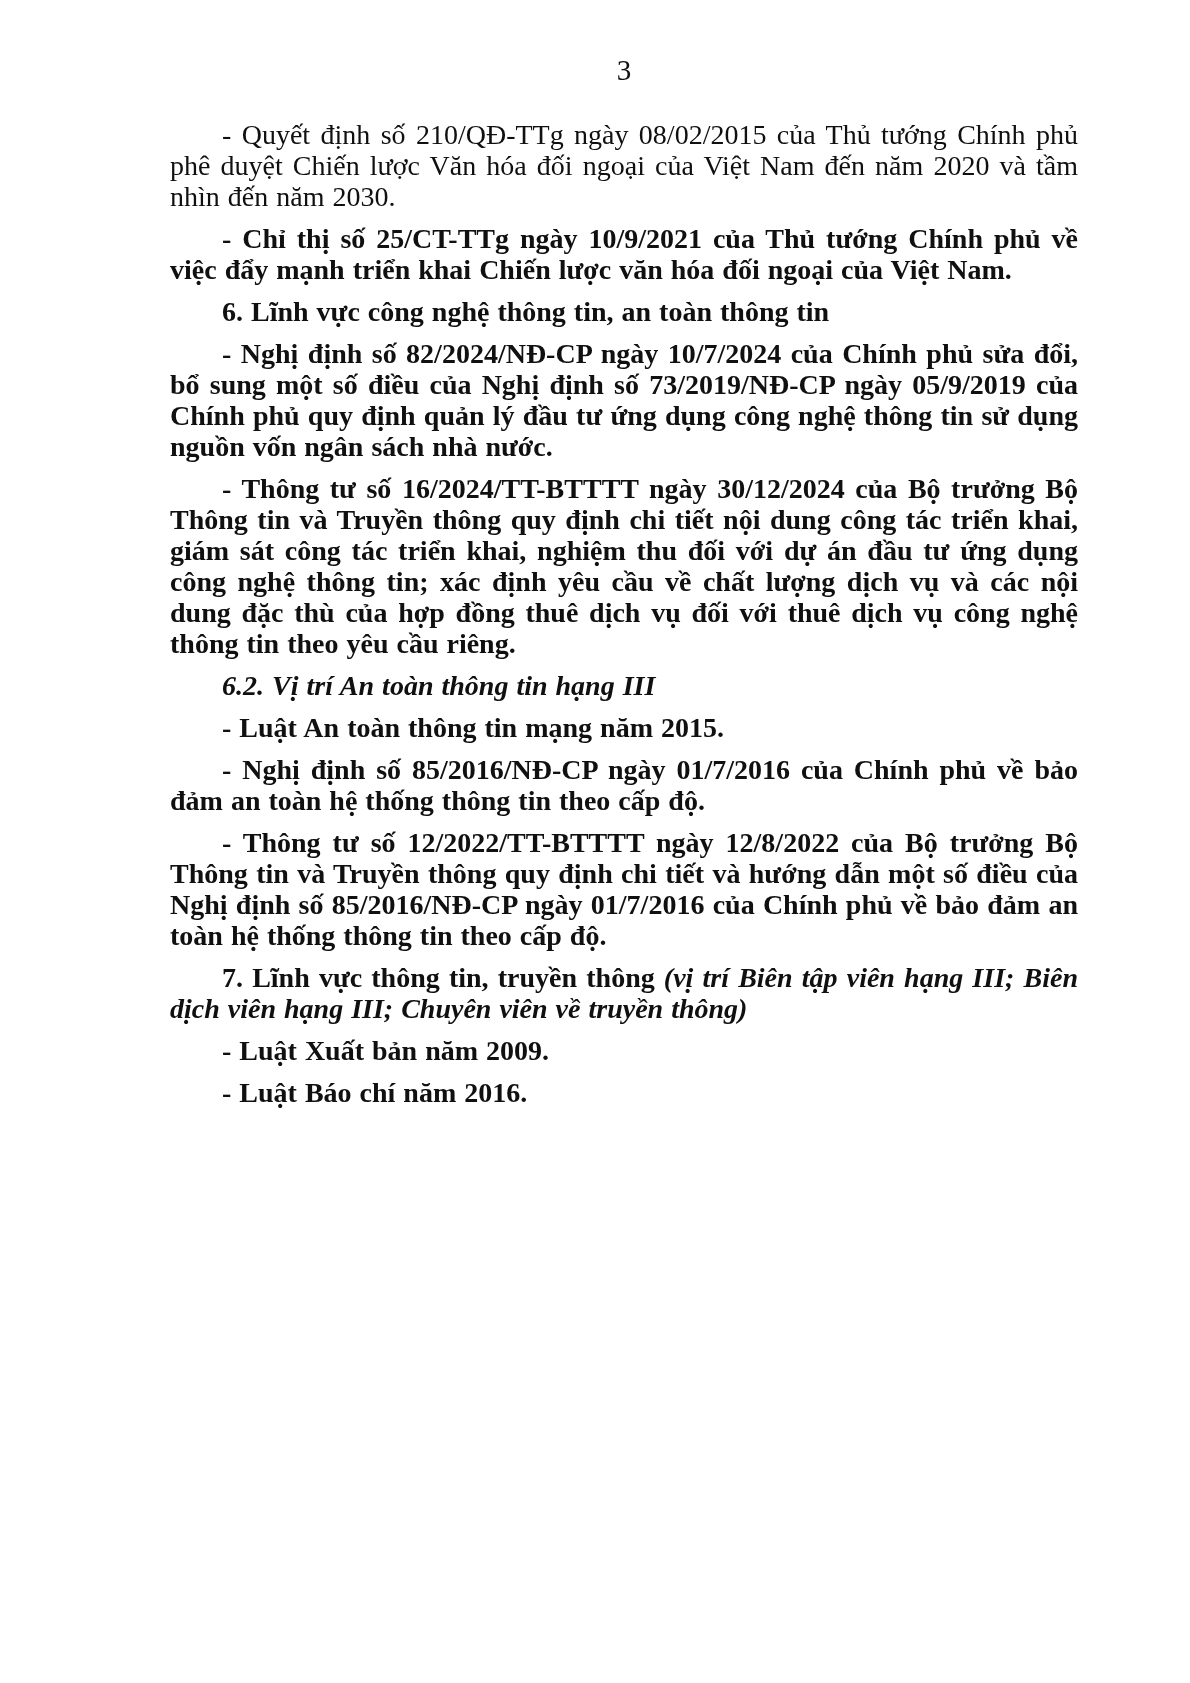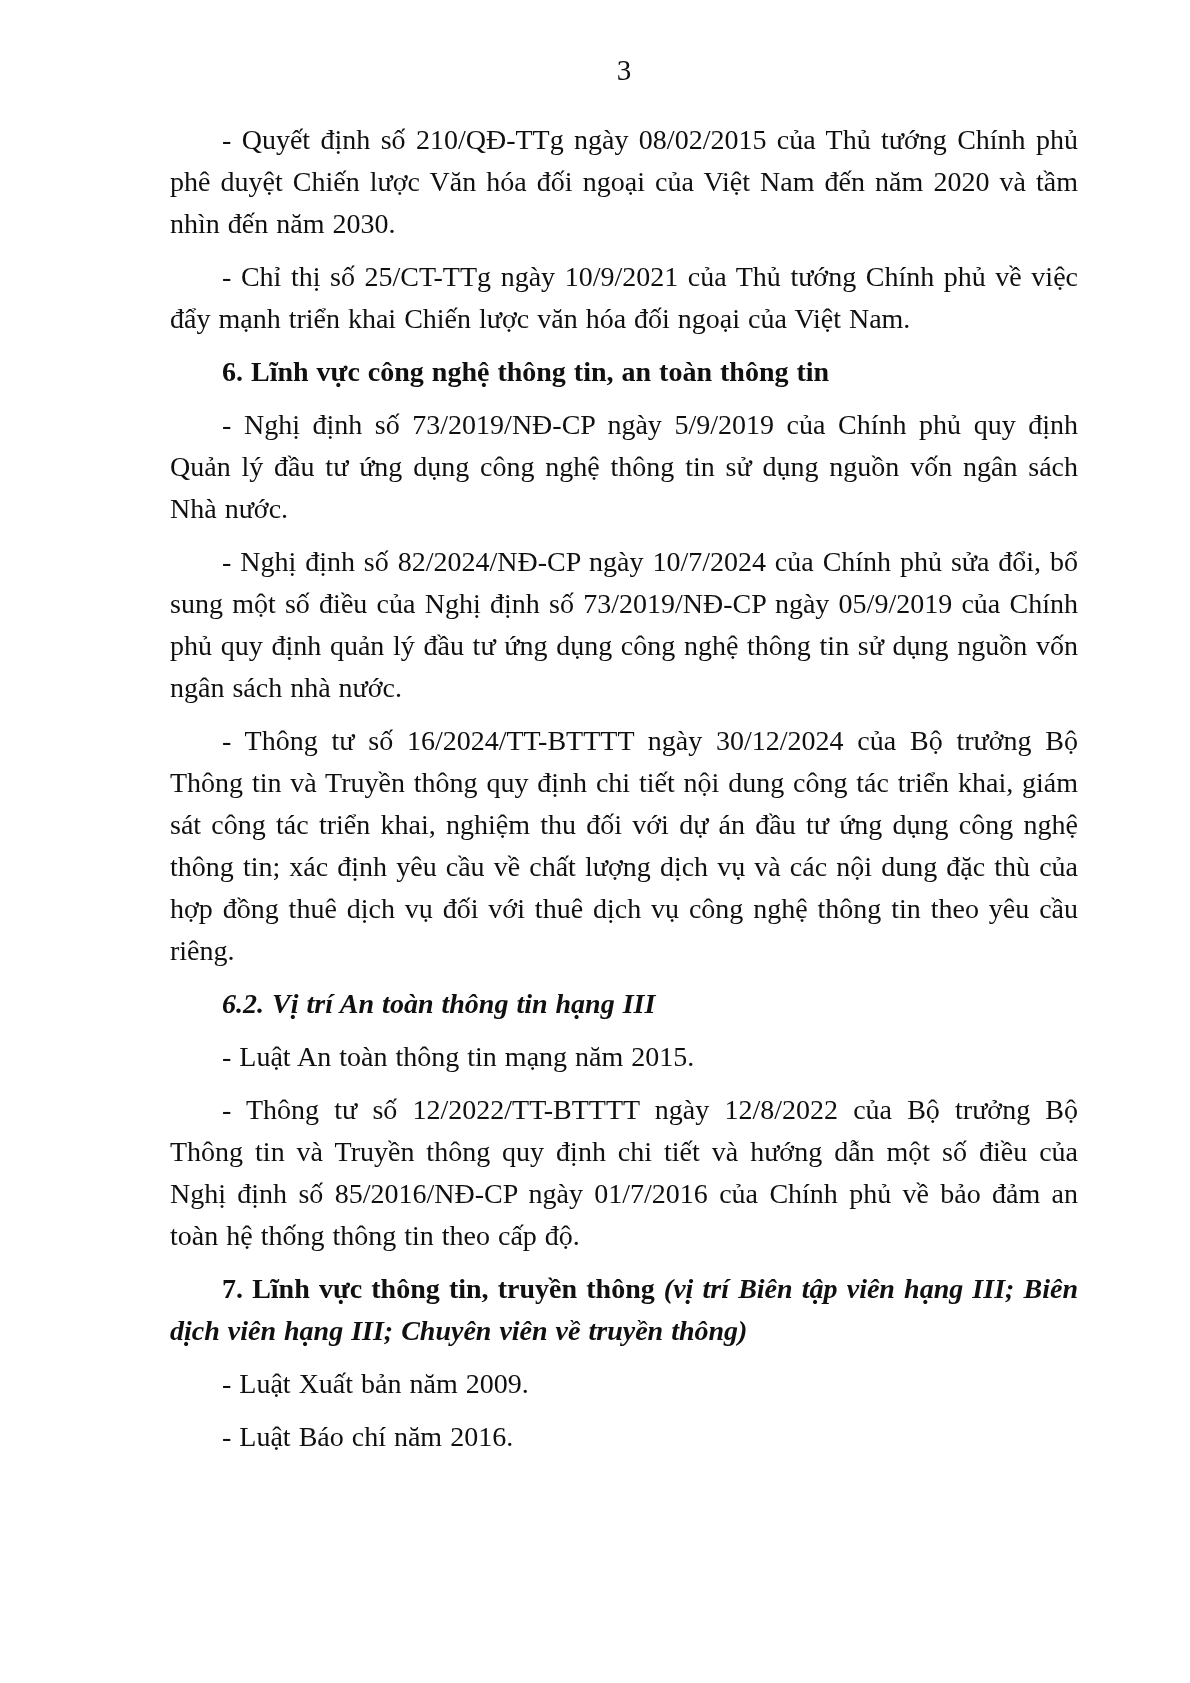--- a/index.html
+++ b/index.html
@@ -18,26 +18,26 @@
     padding: 52px 112px 40px 170px;
   }
   .page-number {
     text-align: center;
     font-size: 29px;
     line-height: 37px;
     margin-bottom: 30px;
   }
   .block {
     font-size: 28px;
-    line-height: 42px;
+    line-height: 31px;
     text-align: justify;
     text-indent: 52px;
     word-spacing: 1px;
   }
-  .block + .block { margin-top: 11px; }
+  .block + .block { margin-top: 11px; font-weight: bold; }
   .heading { font-weight: bold; }
   .heading-italic { font-weight: bold; font-style: italic; }
   .seg-italic { font-style: italic; }
 </style>
 </head>
 <body>
 
 <div class="page">
 
   <div class="page-number">3</div>
@@ -45,30 +45,30 @@
   <p class="block">- Quyết định số 210/QĐ-TTg ngày 08/02/2015 của Thủ tướng Chính phủ phê duyệt Chiến lược Văn hóa đối ngoại của Việt Nam đến năm 2020 và tầm nhìn đến năm 2030.</p>
 
   <p class="block">- Chỉ thị số 25/CT-TTg ngày 10/9/2021 của Thủ tướng Chính phủ về việc đẩy mạnh triển khai Chiến lược văn hóa đối ngoại của Việt Nam.</p>
 
 
 
   <p class="block heading">6. Lĩnh vực công nghệ thông tin, an toàn thông tin</p>
 
 
 
-  <p class="block">- Nghị định số 73/2019/NĐ-CP ngày 5/9/2019 của Chính phủ quy định Quản lý đầu tư ứng dụng công nghệ thông tin sử dụng nguồn vốn ngân sách Nhà nước.</p>
 
   <p class="block">- Nghị định số 82/2024/NĐ-CP ngày 10/7/2024 của Chính phủ sửa đổi, bổ sung một số điều của Nghị định số 73/2019/NĐ-CP ngày 05/9/2019 của Chính phủ quy định quản lý đầu tư ứng dụng công nghệ thông tin sử dụng nguồn vốn ngân sách nhà nước.</p>
 
   <p class="block">- Thông tư số 16/2024/TT-BTTTT ngày 30/12/2024 của Bộ trưởng Bộ Thông tin và Truyền thông quy định chi tiết nội dung công tác triển khai, giám sát công tác triển khai, nghiệm thu đối với dự án đầu tư ứng dụng công nghệ thông tin; xác định yêu cầu về chất lượng dịch vụ và các nội dung đặc thù của hợp đồng thuê dịch vụ đối với thuê dịch vụ công nghệ thông tin theo yêu cầu riêng.</p>
 
   <p class="block heading-italic">6.2. Vị trí An toàn thông tin hạng III</p>
 
   <p class="block">- Luật An toàn thông tin mạng năm 2015.</p>
 
+  <p class="block">- Nghị định số 85/2016/NĐ-CP ngày 01/7/2016 của Chính phủ về bảo đảm an toàn hệ thống thông tin theo cấp độ.</p>
 
   <p class="block">- Thông tư số 12/2022/TT-BTTTT ngày 12/8/2022 của Bộ trưởng Bộ Thông tin và Truyền thông quy định chi tiết và hướng dẫn một số điều của Nghị định số 85/2016/NĐ-CP ngày 01/7/2016 của Chính phủ về bảo đảm an toàn hệ thống thông tin theo cấp độ.</p>
 
   <p class="block heading"><span>7. Lĩnh vực thông tin, truyền thông </span><span class="seg-italic">(vị trí Biên tập viên hạng III; Biên dịch viên hạng III; Chuyên viên về truyền thông)</span></p>
 
   <p class="block">- Luật Xuất bản năm 2009.</p>
 
   <p class="block">- Luật Báo chí năm 2016.</p>
 
 </div>

